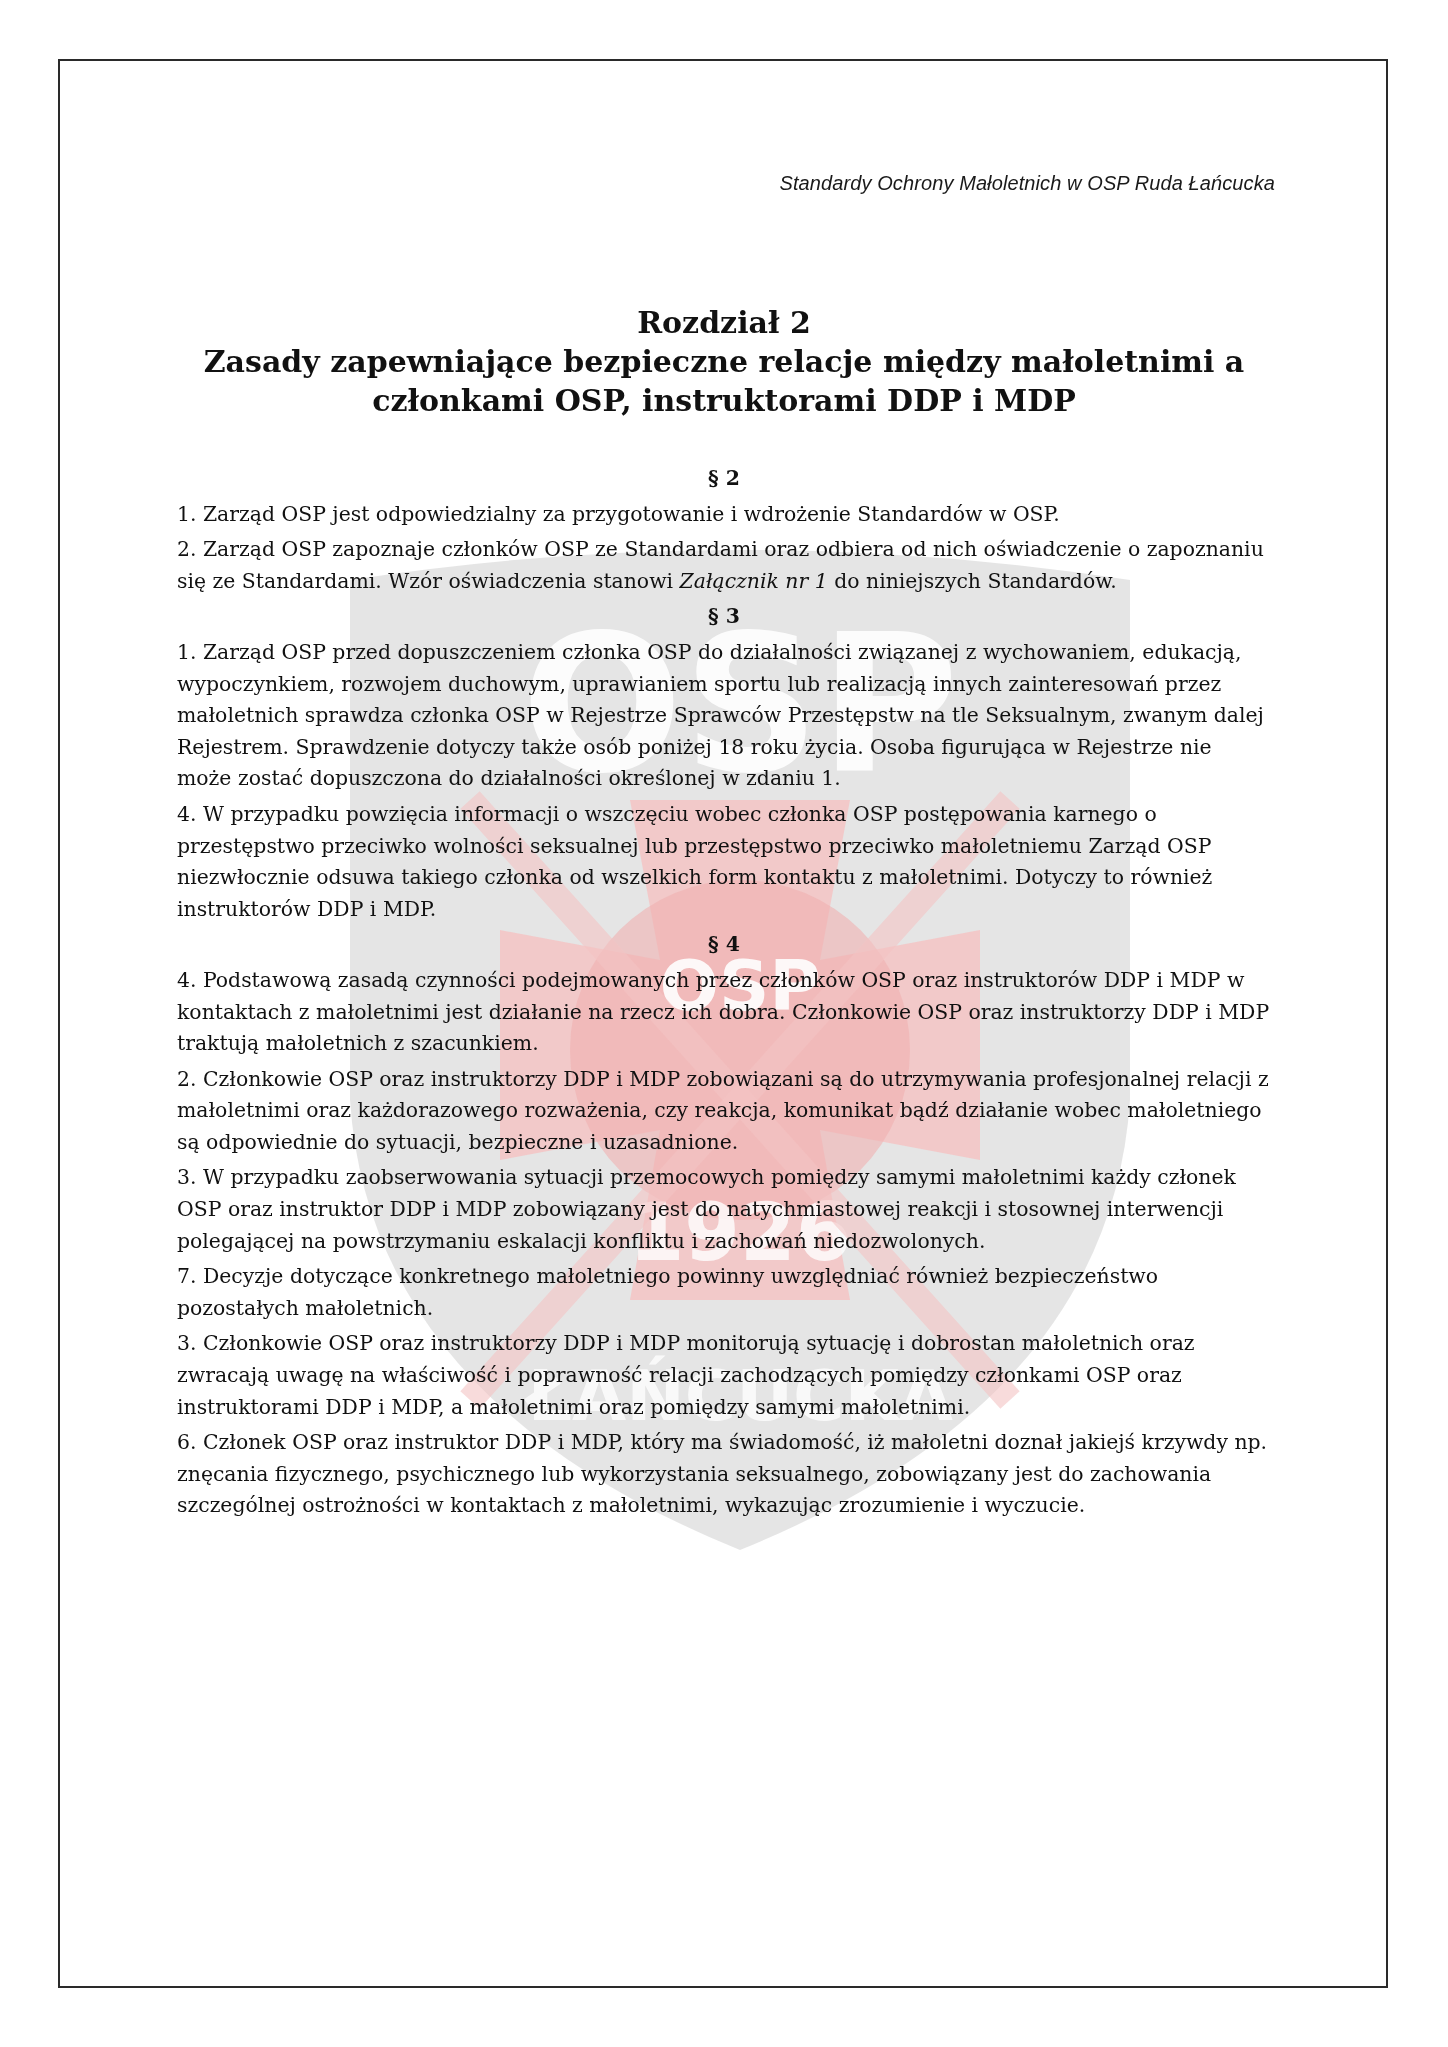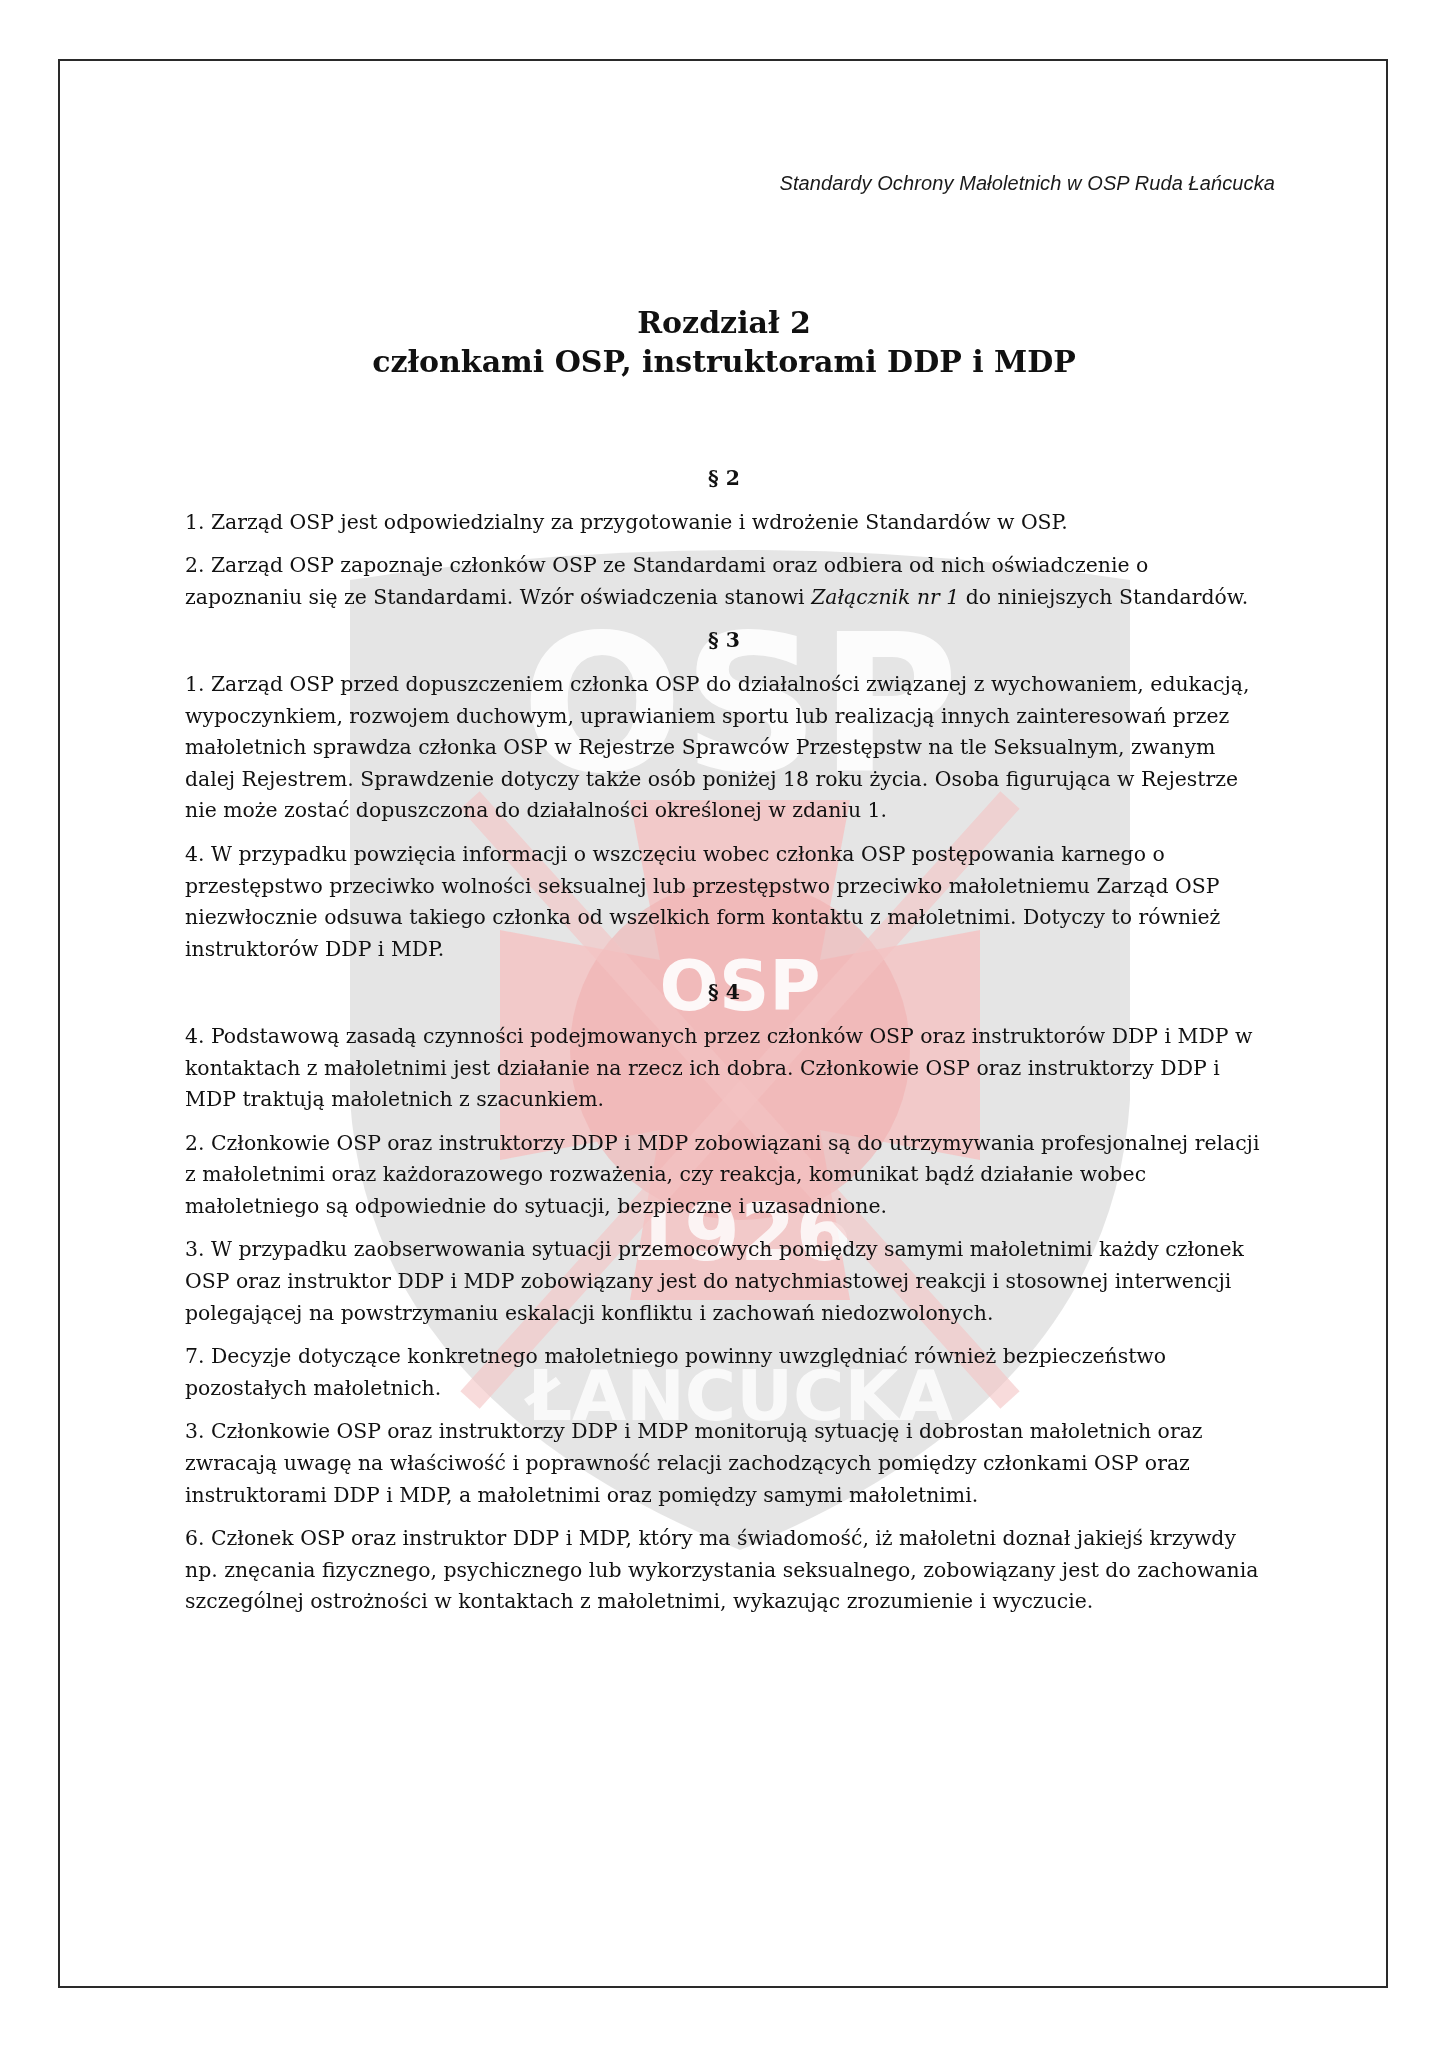--- a/index.html
+++ b/index.html
@@ -18,21 +18,21 @@
   .chapter {
     position: absolute; top: 303px; left: 150px; width: 1148px; text-align: center;
     font-family: "DejaVu Serif", serif; font-weight: bold; color: #111;
     font-size: 30px; line-height: 39px;
   }
   .body-text {
     position: absolute; left: 173px; top: 463px; width: 1102px;
     font-family: "DejaVu Serif", serif; font-size: 20.4px; line-height: 31.6px; color: #111;
   }
   .para-mark { text-align: center; font-weight: bold; }
-  .item { margin: 12px; }
+  .item { margin: 4px; }
   em { font-style: italic; }
 </style>
 </head>
 <body>
 
 <div class="page-frame"></div>
 
 <svg class="watermark" viewBox="0 0 820 1020" xmlns="http://www.w3.org/2000/svg">
 
   <path d="M20 40 Q410 -20 800 40 L800 560 Q780 860 410 1010 Q40 860 20 560 Z" fill="#dcdcdc" opacity="0.75"></path>
@@ -49,20 +49,21 @@
 
   <path d="M140 260 L680 860" stroke="#f4c4c4" stroke-width="26" opacity="0.6"></path>
   <path d="M680 260 L140 860" stroke="#f4c4c4" stroke-width="26" opacity="0.6"></path>
 </svg>
 
 <div class="content">
   <div class="running-header">Standardy Ochrony Małoletnich w OSP Ruda Łańcucka</div>
 
   <div class="chapter">
     <div>Rozdział 2</div>
+    <div>Zasady zapewniające bezpieczne relacje między małoletnimi a</div>
     <div>członkami OSP, instruktorami DDP i MDP</div>
   </div>
 
   <div class="body-text">
 
     <div class="para-mark">§ 2</div>
     <p class="item">1. Zarząd OSP jest odpowiedzialny za przygotowanie i wdrożenie Standardów w OSP.</p>
     <p class="item"><span>2. Zarząd OSP zapoznaje członków OSP ze Standardami oraz odbiera od nich oświadczenie o zapoznaniu się ze Standardami. Wzór oświadczenia stanowi </span><em>Załącznik nr 1</em><span> do niniejszych Standardów.</span></p>
 
     <div class="para-mark">§ 3</div>

